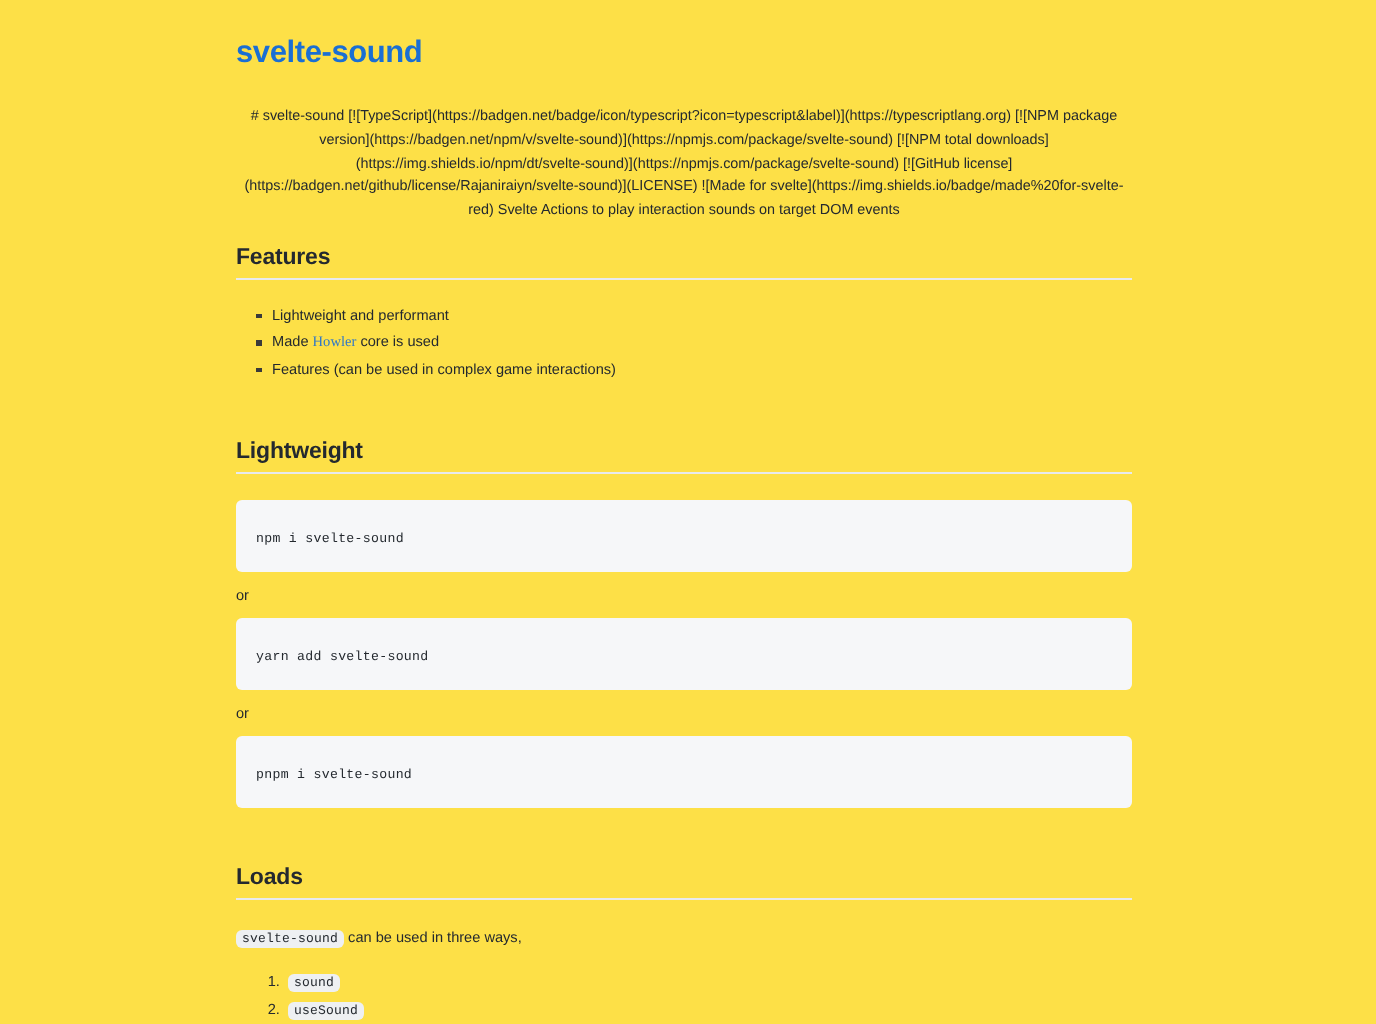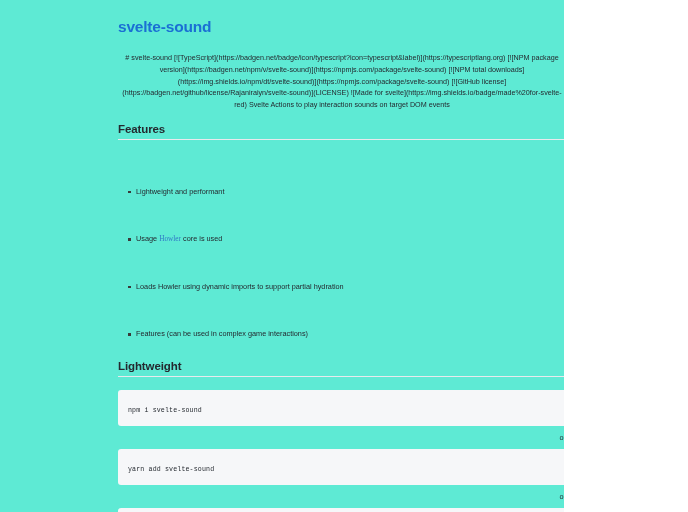--- a/index.html
+++ b/index.html
@@ -9,24 +9,24 @@
     height: 512px;
     overflow: hidden;
     background: #ffffff;
   }
   body {
     font-family: "Liberation Sans", sans-serif;
     color: #24292f;
     -webkit-font-smoothing: antialiased;
   }
   .page {
-    width: 564px;
+    width: 688px;
     height: 512px;
     position: relative;
-    background: #5eead4;
+    background: #fde047;
     overflow: hidden;
   }
   .readme {
     position: absolute;
     left: 118px;
     top: 0;
     width: 448px;
   }
   a.link {
     color: #3178c6;
@@ -45,37 +45,36 @@
     font-size: 7.2px;
     line-height: 1.62;
     text-align: center;
     margin: 16px 0 12px 0;
     color: #24292f;
     word-break: break-word;
   }
   h2.section {
     font-size: 11.5px;
     font-weight: bold;
-    margin: 1px 0 0 0;
+    margin: 11px 0 0 0;
     padding-bottom: 4px;
     border-bottom: 1px solid #e8eaed;
     color: #24292f;
     letter-spacing: -0.1px;
   }
   ul.features {
     margin: 0;
     padding-left: 18px;
     list-style: none;
   }
   ul.features li {
     font-size: 7.3px;
     line-height: 1.85;
     color: #24292f;
     position: relative;
-    margin-top: 34px;
   }
   ul.features li::before {
     content: "";
     position: absolute;
     left: -8px;
     top: 6px;
     width: 2.5px;
     height: 2.5px;
     background: #3a3a3a;
   }
@@ -90,21 +89,20 @@
     font-family: "Liberation Mono", "DejaVu Sans Mono", monospace;
     font-size: 6.6px;
     color: #24292f;
     letter-spacing: 0.15px;
     white-space: pre;
   }
   p.or {
     font-size: 7.3px;
     margin: 7px 0 7px 0;
     color: #24292f;
-    text-align: right;
   }
   code.inline {
     font-family: "Liberation Mono", "DejaVu Sans Mono", monospace;
     font-size: 6.5px;
     background: #eef0f2;
     border-radius: 3px;
     padding: 1px 3px;
     color: #24292f;
     letter-spacing: 0.1px;
   }
@@ -137,24 +135,21 @@
     <p class="intro"># svelte-sound [![TypeScript](https://badgen.net/badge/icon/typescript?icon=typescript&amp;label)](https://typescriptlang.org) [![NPM package version](https://badgen.net/npm/v/svelte-sound)](https://npmjs.com/package/svelte-sound) [![NPM total downloads](https://img.shields.io/npm/dt/svelte-sound)](https://npmjs.com/package/svelte-sound) [![GitHub license](https://badgen.net/github/license/Rajaniraiyn/svelte-sound)](LICENSE) ![Made for svelte](https://img.shields.io/badge/made%20for-svelte-red) Svelte Actions to play interaction sounds on target DOM events</p>
 
     <h2 class="section">Features</h2>
     <div class="sp-11"></div>
 
     <ul class="features">
       <li>
         <span>Lightweight and performant</span>
       </li>
       <li>
-        <span>Usage </span><a class="link" href="#">Howler</a><span> core is used</span>
-      </li>
-      <li>
-        <span>Loads Howler using dynamic imports to support partial hydration</span>
+        <span>Made </span><a class="link" href="#">Howler</a><span> core is used</span>
       </li>
       <li>
         <span>Features (can be used in complex game interactions)</span>
       </li>
     </ul>
 
     <div class="sp-18"></div>
 
     <h2 class="section">Lightweight</h2>
     <div class="sp-13"></div>

